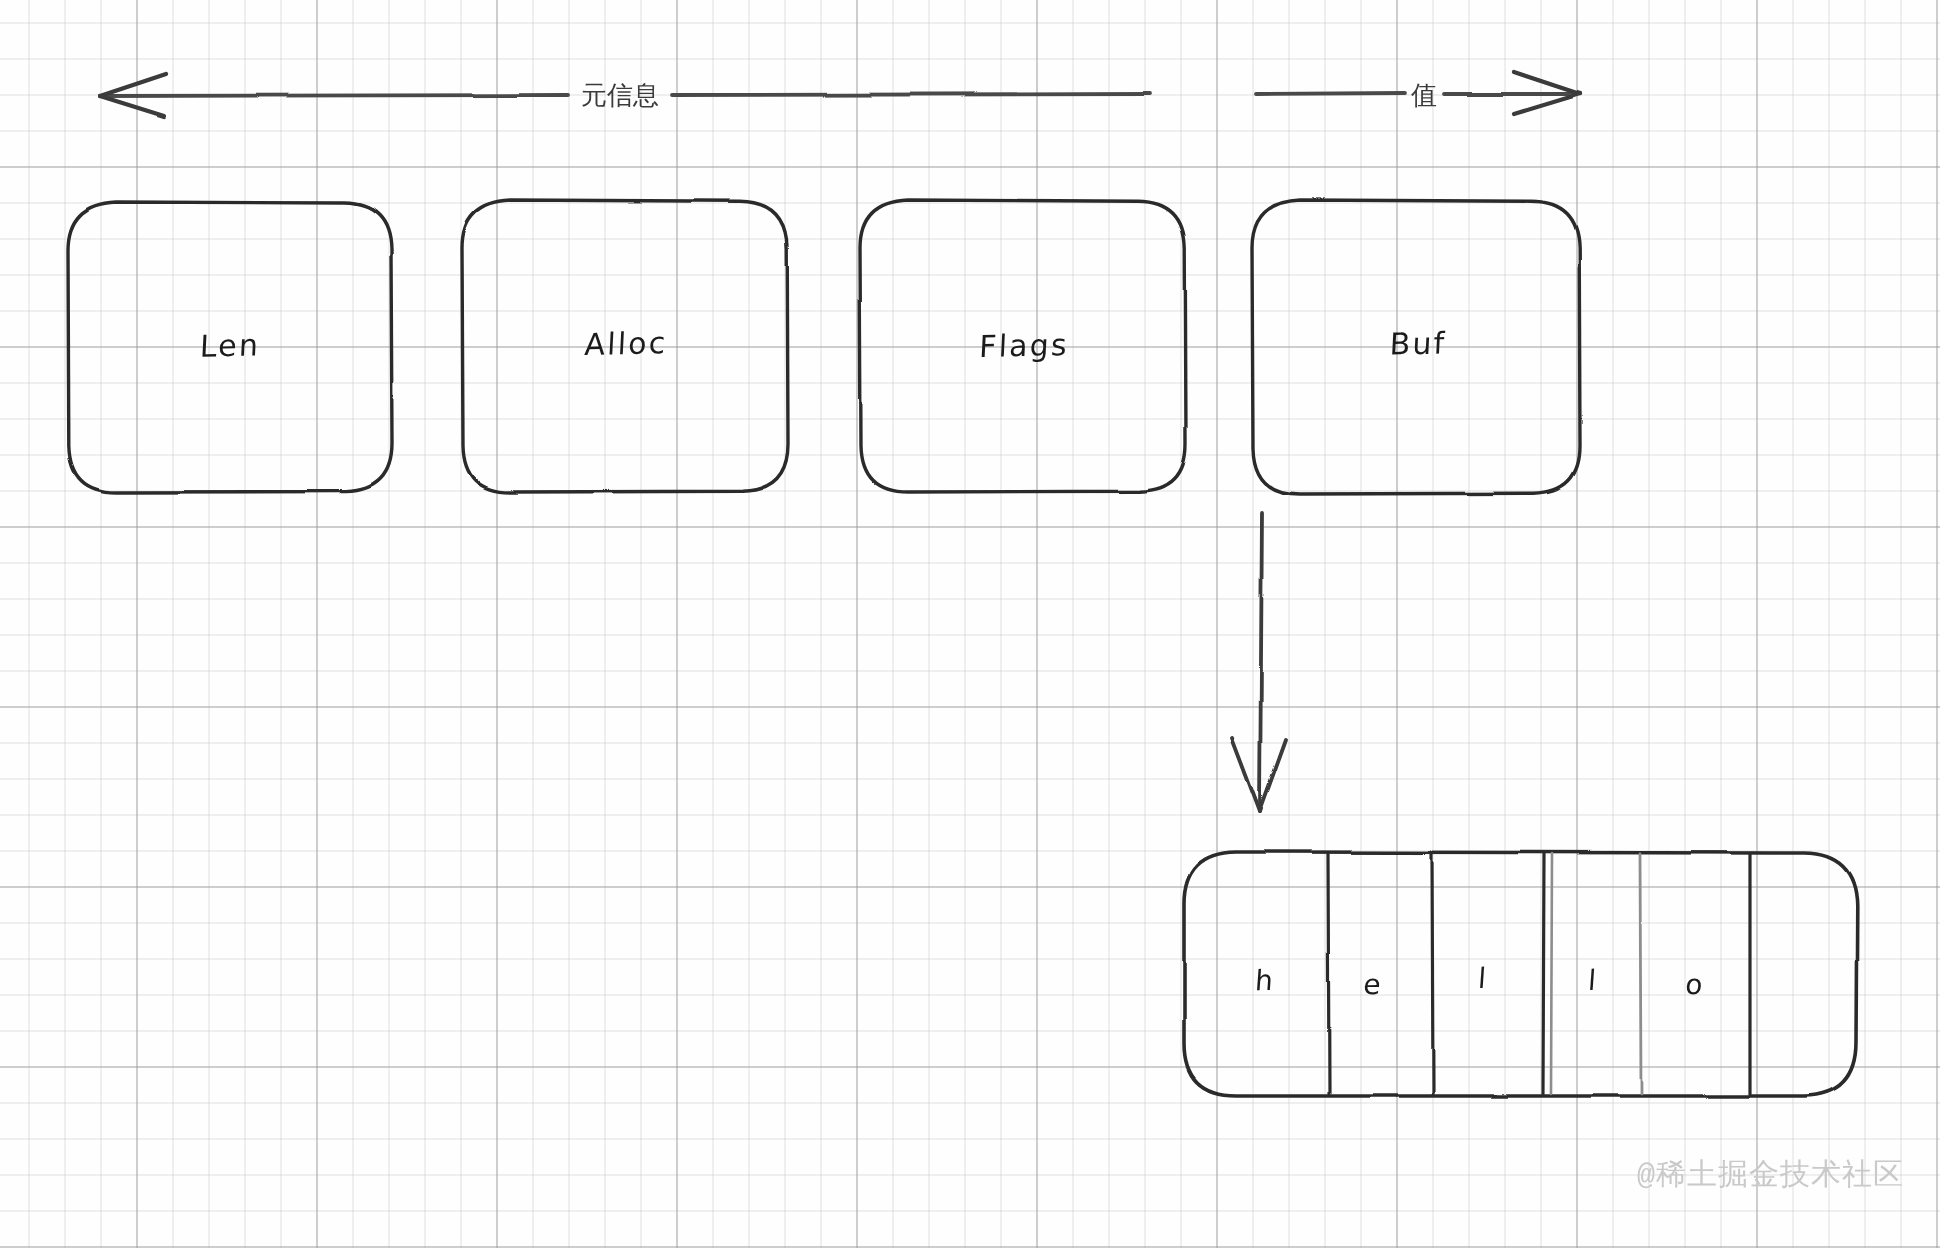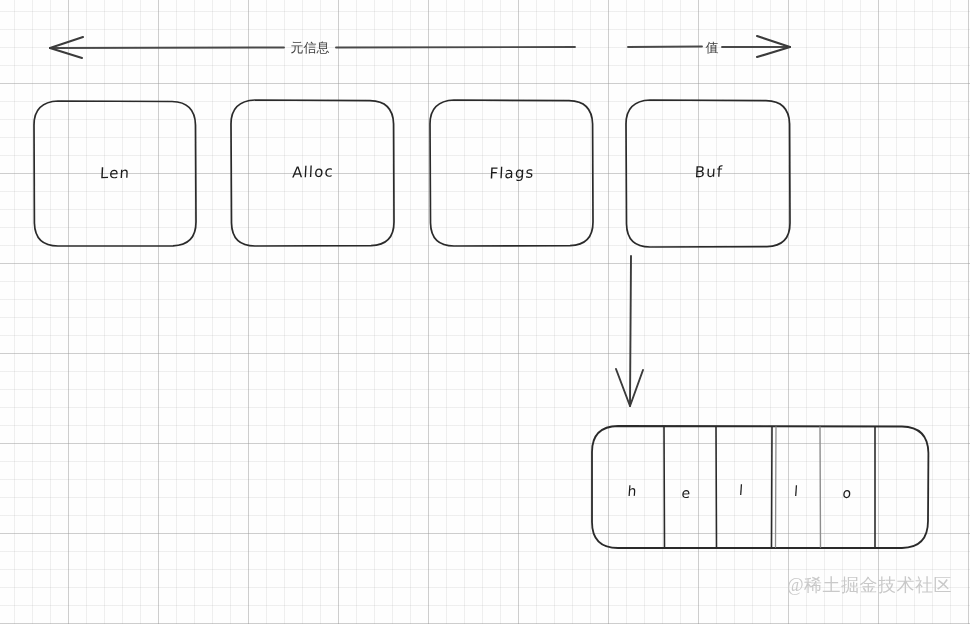--- a/index.html
+++ b/index.html
@@ -73,22 +73,22 @@
     font-family: "DejaVu Sans", sans-serif;
     font-size: 13px;
     color: #3b3b3b;
     transform: translate(-50%, -50%);
   }
 
   .watermark {
     position: absolute;
     right: 18px;
     bottom: 27px;
-    font-family: Liberation Serif, serif;
-    font-size: 18px;
+    font-family: Liberation Mono, monospace;
+    font-size: 15px;
     color: #c9c9c9;
     letter-spacing: 0.5px;
     white-space: nowrap;
   }
 </style>
 </head>
 <body>
 
 <div id="canvas">
 

